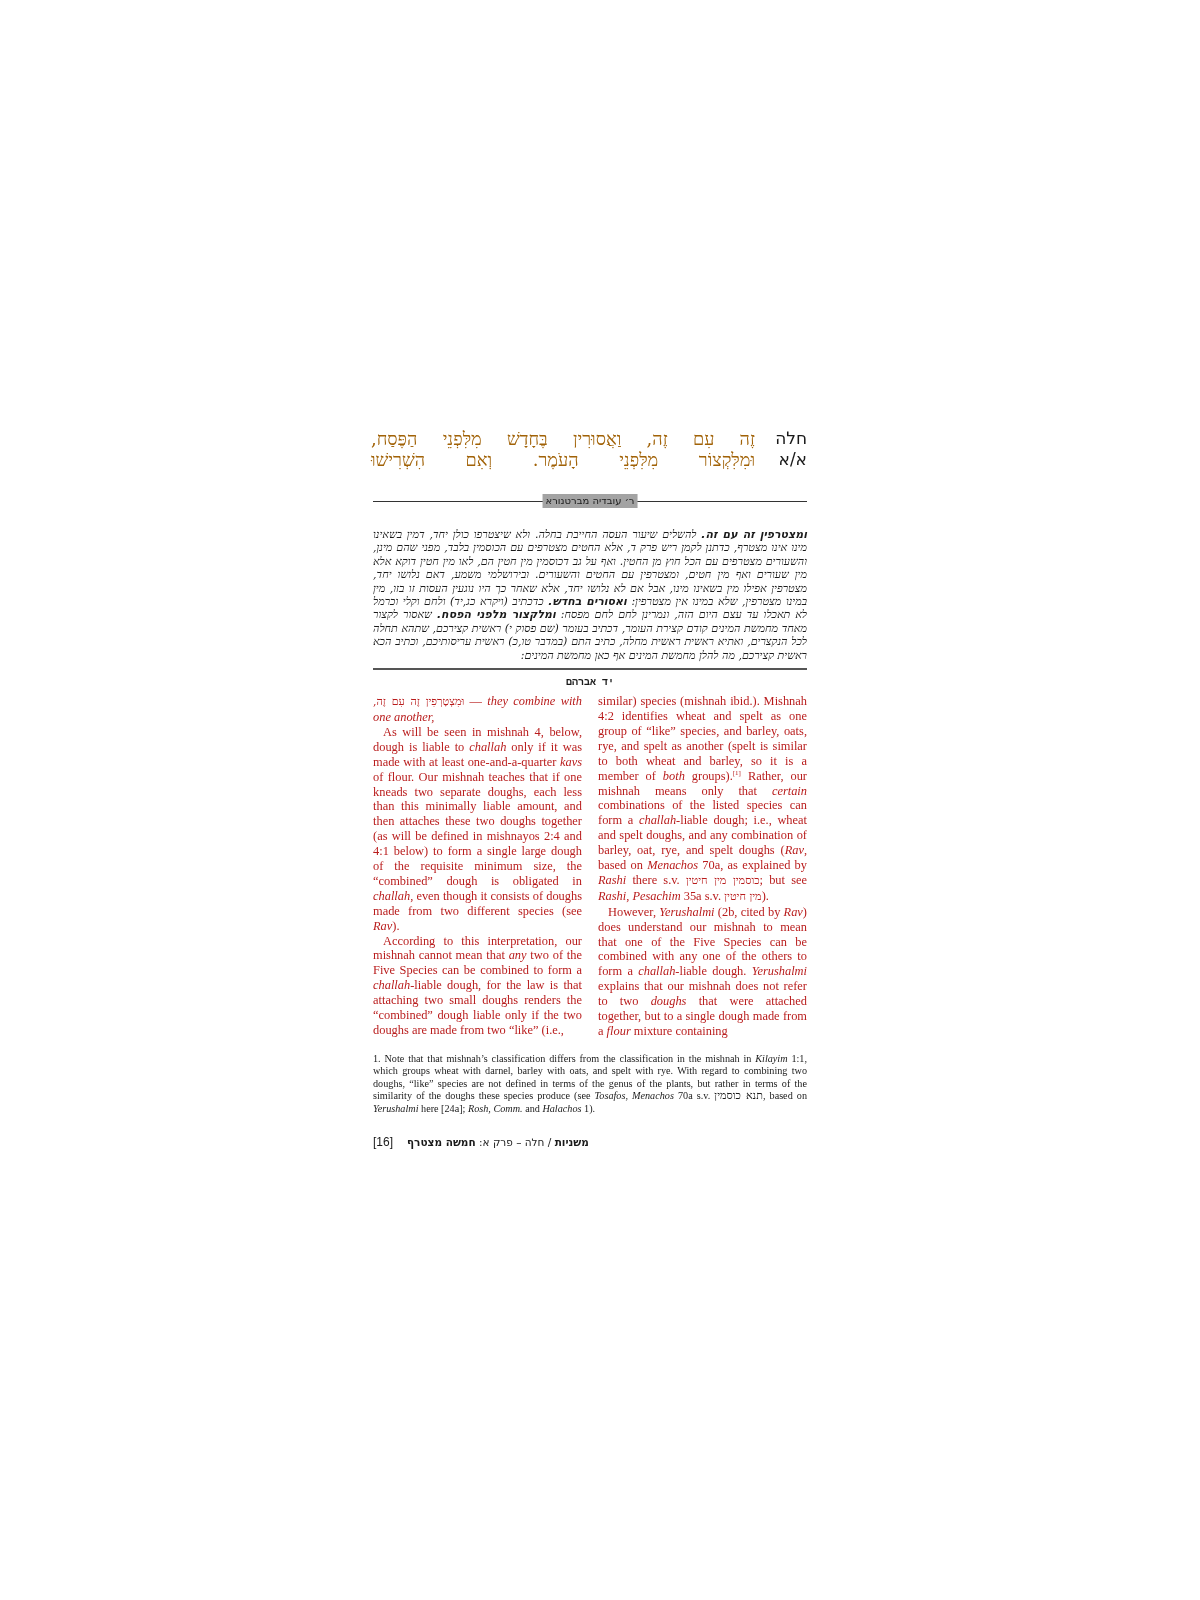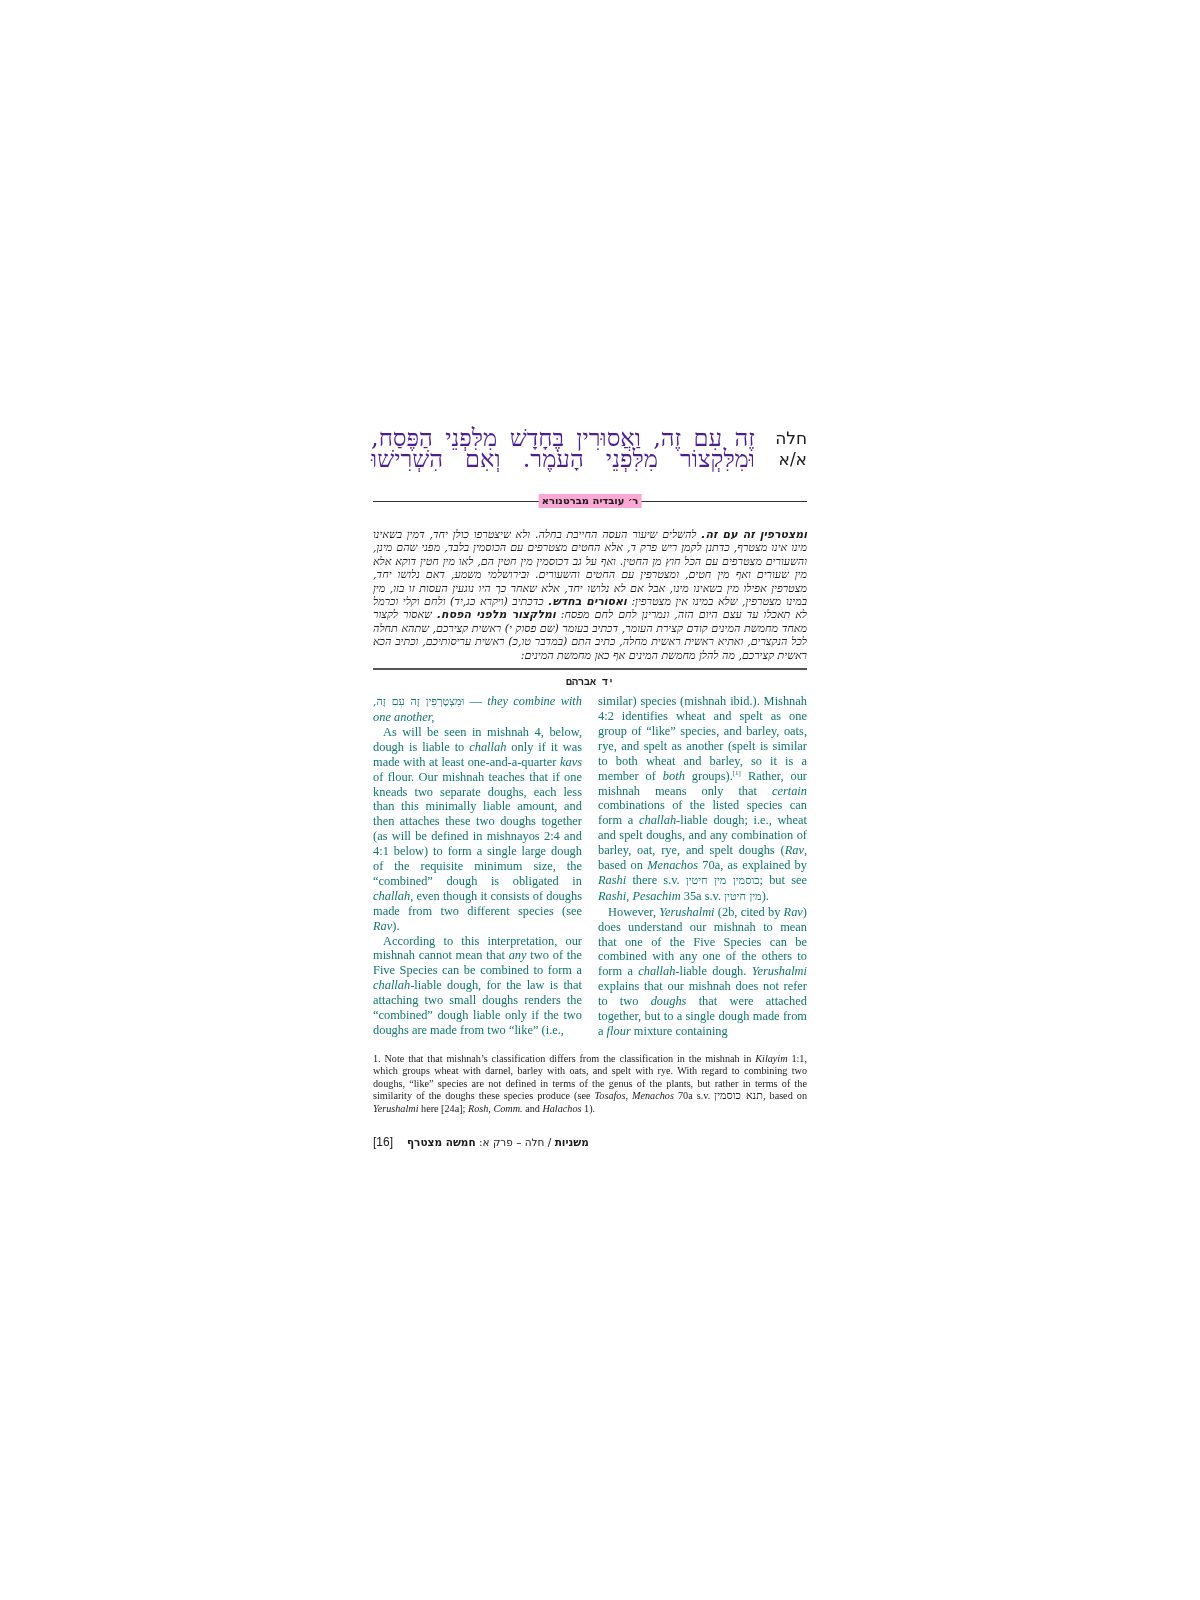--- a/index.html
+++ b/index.html
@@ -2,47 +2,47 @@
 <html><head>
   <meta charset="utf-8">
   <style>
     html, body { margin: 0; padding: 0; background: #ffffff; }
     body { width: 1200px; height: 1600px; position: relative; overflow: hidden; color: #1a1a1a; }
     .page { position: absolute; left: 373px; top: 428px; width: 434px; }
     .mishnah-head { position: relative; height: 50px; }
     .mishnah-text {
       position: absolute; right: 52px; top: 0; width: 384px;
       direction: rtl; text-align: justify; text-align-last: justify;
-      font-family: "DejaVu Serif", serif; font-size: 24px; line-height: 21px; color: #4c1d95;
+      font-family: "DejaVu Serif", serif; font-size: 18px; line-height: 21px; color: #a16207;
     }
     .tractate-label {
       position: absolute; right: 0; top: 0; width: 44px; direction: rtl; text-align: right;
       font-family: "DejaVu Sans", sans-serif; font-weight: normal; font-size: 17px; line-height: 21px;
     }
     .section-rule { position: relative; margin-top: 16px; height: 14px; }
     .section-rule .line { position: absolute; top: 7px; left: 0; right: 0; border-top: 1px solid #333; }
     .section-rule .title {
       position: absolute; left: 50%; top: 0; transform: translateX(-50%);
-      background: #f9a8d4; padding: 0 3px; direction: rtl;
-      font-family: "DejaVu Sans", sans-serif; font-weight: bold; font-size: 10px; line-height: 14px;
+      background: #a3a3a3; padding: 0 3px; direction: rtl;
+      font-family: "DejaVu Sans", sans-serif; font-weight: normal; font-size: 10px; line-height: 14px;
     }
     .bartenura {
       direction: rtl; text-align: justify; text-align-last: right;
       font-family: "DejaVu Serif", serif; font-size: 11px; line-height: 13.4px; margin-top: 20px; font-style: italic;
     }
     .bartenura b { font-family: "DejaVu Sans", sans-serif; font-weight: bold; }
     .thick-rule { border-top: 2px solid #555; margin-top: 6px; }
     .yad-title {
       text-align: center; direction: rtl; margin-top: 6px;
       font-family: Liberation Mono, monospace; font-weight: bold; font-size: 10px; line-height: 14px;
     }
     .columns { display: flex; justify-content: space-between; margin-top: 4px; }
     .col {
       width: 209px; font-family: "Liberation Serif", serif; font-size: 12.4px; line-height: 14.9px;
-      text-align: justify; hyphens: manual; color: #0f766e;
+      text-align: justify; hyphens: manual; color: #b91c1c;
     }
     .col p { margin: 0; text-indent: 10px; }
     .col p.noindent { text-indent: 0; }
     .heb { font-family: "DejaVu Serif", serif; font-size: 11px; direction: rtl; unicode-bidi: embed; }
     sup { font-size: 7px; line-height: 0; }
     .footnote {
       margin-top: 14px; font-family: "Liberation Serif", serif; font-size: 10.2px; line-height: 12.4px;
       text-align: justify; color: #1a1a1a;
     }
     .folio {

